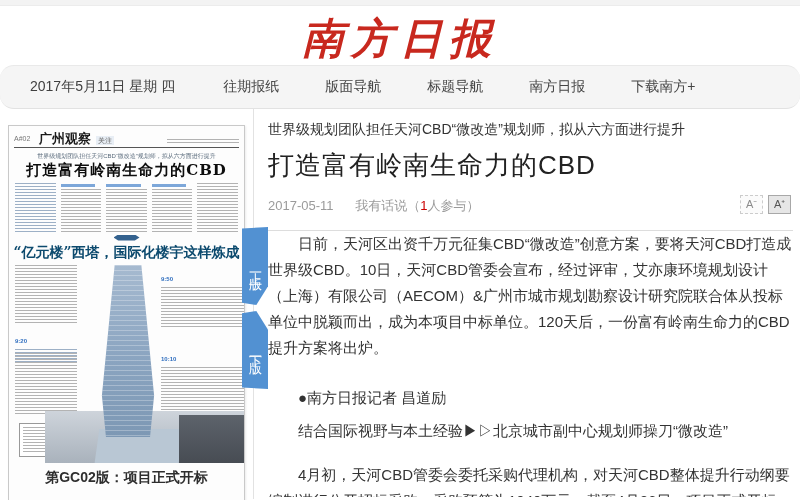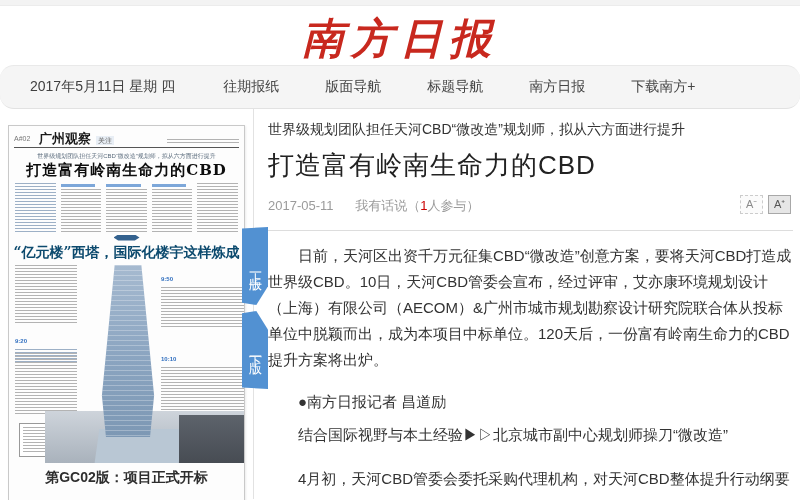--- a/index.html
+++ b/index.html
@@ -128,22 +128,22 @@
   .a-meta { margin-top: 15px; font-size: 13px; color: #9b9b9b; position: relative; height: 20px; }
   .a-meta .cmt { margin-left: 18px; cursor: pointer; }
   .a-meta .red { color: #cc0000; }
   .fontbtns { position: absolute; right: 2px; top: -2px; display: flex; gap: 5px; }
   .fb { width: 23px; height: 19px; font-size: 11px; line-height: 1; cursor: pointer;
         font-family: "Liberation Sans", sans-serif; }
   .fb.minus { border: 1px dashed #ccc; background: #fbfbfb; color: #8a8a8a; }
   .fb.plus  { border: 1px solid #a8a8a8; background: #e6e6e6; color: #555; }
   .a-hr { border: 0; border-top: 1px solid #ddd; margin-top: 13px; }
   .article p { font-size: 15px; line-height: 26px; color: #333; text-indent: 2em; }
-  .p1 { margin-top: 12px; }
-  .reporter { margin-top: 16px; }
+  .p1 { }
+  .reporter { margin-top: 24px; }
   .subhead { margin-top: 7px; }
   .p2 { margin-top: 18px; }
 </style>
 </head>
 <body>
 
 <div class="topstrip"></div>
 
 <header class="masthead">
   <span class="logo">南方日报</span>

